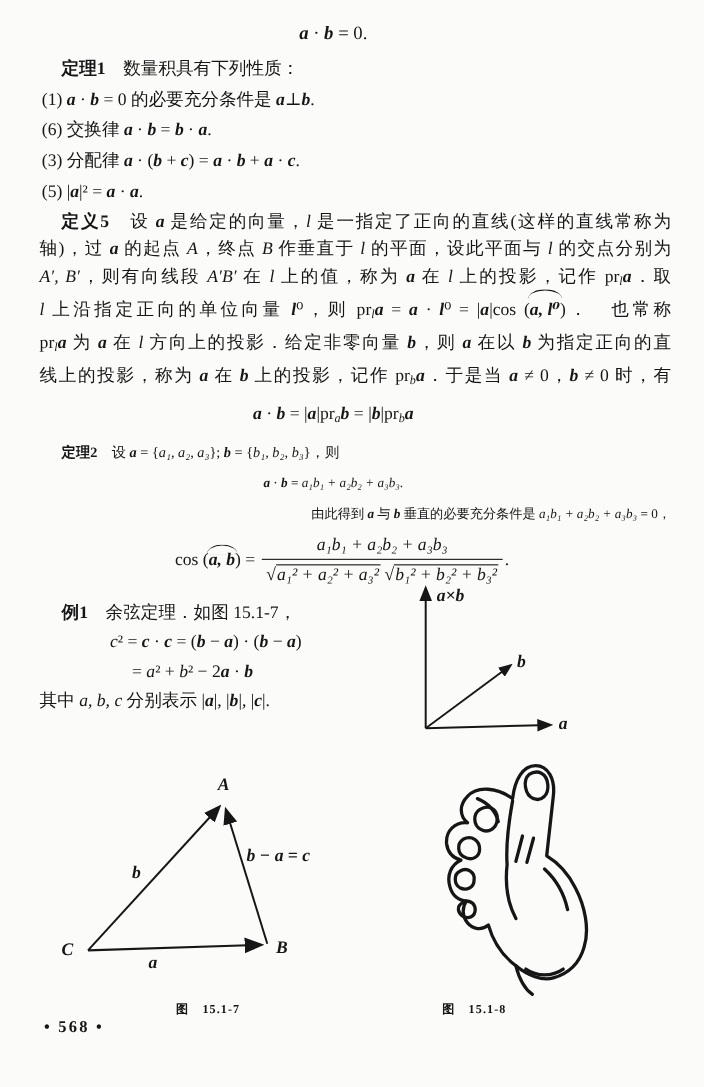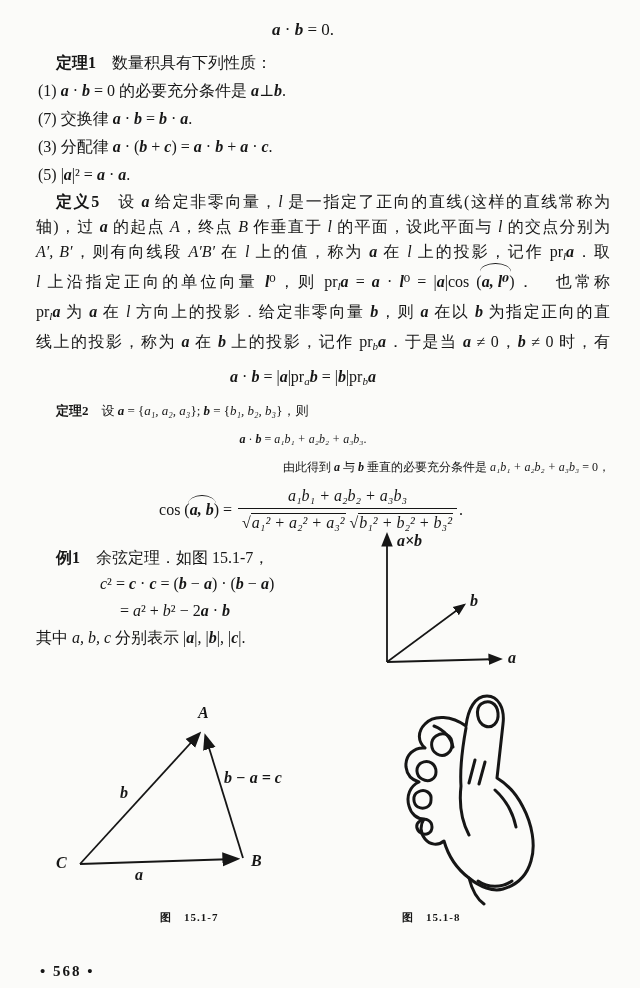--- a/index.html
+++ b/index.html
@@ -36,40 +36,40 @@
   .frac{display:inline-block;text-align:center;margin:0 2px;}
   .frac .num{display:block;padding:0 10px 3px;border-bottom:1.5px solid #161616;}
   .frac .den{display:block;padding:4px 4px 0;}
   .ex1{padding-left:20px;line-height:27px;font-size:16px;margin-top:12px;}
   .c2line{font-size:16px;line-height:26.5px;}
   .c2line.l1{padding-left:64px;}
   .c2line.l2,.c2line.l3{padding-left:84px;}
   .where{line-height:27px;font-size:16px;}
   .fig{position:absolute;}
   .caption{position:absolute;font-weight:bold;font-size:11px;letter-spacing:1px;}
-  .pagenum{position:absolute;left:40px;top:963px;font-weight:bold;font-size:15px;letter-spacing:2px;}
+  .pagenum{position:absolute;left:40px;top:926px;font-weight:bold;font-size:15px;letter-spacing:2px;}
   svg text{font-family:"Liberation Serif","DejaVu Serif",serif;}
   svg .mlabel{font-style:italic;font-weight:bold;font-size:16px;fill:#161616;}
 </style>
 </head>
 <body>
 
 <div class="page">
 
   <div class="line eq-center top-eq"><span class="sg bi">a</span><span class="sg"> · </span><span class="sg bi">b</span><span class="sg"> = 0.</span></div>
 
   <div class="line thm-line"><span class="sg b">定理1</span><span class="sg">　数量积具有下列性质：</span></div>
 
   <div class="prop"><span class="sg">(1) </span><span class="sg bi">a</span><span class="sg"> · </span><span class="sg bi">b</span><span class="sg"> = 0 的必要充分条件是 </span><span class="sg bi">a</span><span class="sg">⊥</span><span class="sg bi">b</span><span class="sg">.</span></div>
-  <div class="prop"><span class="sg">(7) 交换律 </span><span class="sg bi">a</span><span class="sg"> · </span><span class="sg bi">b</span><span class="sg"> = </span><span class="sg bi">b</span><span class="sg"> · </span><span class="sg bi">a</span><span class="sg">.</span></div>
+  <div class="prop"><span class="sg">(6) 交换律 </span><span class="sg bi">a</span><span class="sg"> · </span><span class="sg bi">b</span><span class="sg"> = </span><span class="sg bi">b</span><span class="sg"> · </span><span class="sg bi">a</span><span class="sg">.</span></div>
   <div class="prop"><span class="sg">(3) 分配律 </span><span class="sg bi">a</span><span class="sg"> · (</span><span class="sg bi">b</span><span class="sg"> + </span><span class="sg bi">c</span><span class="sg">) = </span><span class="sg bi">a</span><span class="sg"> · </span><span class="sg bi">b</span><span class="sg"> + </span><span class="sg bi">a</span><span class="sg"> · </span><span class="sg bi">c</span><span class="sg">.</span></div>
   <div class="prop"><span class="sg">(5) |</span><span class="sg bi">a</span><span class="sg">|² = </span><span class="sg bi">a</span><span class="sg"> · </span><span class="sg bi">a</span><span class="sg">.</span></div>
 
   <div class="def5">
-    <div class="dline first"><span class="sg b">定义5</span><span class="sg">　设 </span><span class="sg bi">a</span><span class="sg"> 给定非零向量，</span><span class="sg i">l</span><span class="sg"> 是一指定了正向的直线(这样的直线常称为</span></div>
+    <div class="dline first"><span class="sg b">定义5</span><span class="sg">　设 </span><span class="sg bi">a</span><span class="sg"> 是给定的向量，</span><span class="sg i">l</span><span class="sg"> 是一指定了正向的直线(这样的直线常称为</span></div>
     <div class="dline"><span class="sg">轴)，过 </span><span class="sg bi">a</span><span class="sg"> 的起点 </span><span class="sg i">A</span><span class="sg">，终点 </span><span class="sg i">B</span><span class="sg"> 作垂直于 </span><span class="sg i">l</span><span class="sg"> 的平面，设此平面与 </span><span class="sg i">l</span><span class="sg"> 的交点分别为</span></div>
     <div class="dline"><span class="sg i">A′, B′</span><span class="sg">，则有向线段 </span><span class="sg i">A′B′</span><span class="sg"> 在 </span><span class="sg i">l</span><span class="sg"> 上的值，称为 </span><span class="sg bi">a</span><span class="sg"> 在 </span><span class="sg i">l</span><span class="sg"> 上的投影，记作 pr</span><span class="sg sbi">l</span><span class="sg bi">a</span><span class="sg">．取</span></div>
     <div class="dline"><span class="sg i">l</span><span class="sg"> 上沿指定正向的单位向量 </span><span class="sg bi">l</span><span class="sg">⁰</span><span class="sg">，则 pr</span><span class="sg sbi">l</span><span class="sg bi">a</span><span class="sg"> = </span><span class="sg bi">a</span><span class="sg"> · </span><span class="sg bi">l</span><span class="sg">⁰</span><span class="sg"> = |</span><span class="sg bi">a</span><span class="sg">|cos </span><span class="sg">(</span><span class="sg hat">a, l⁰</span><span class="sg">)</span><span class="sg">．　也常称</span></div>
     <div class="dline"><span class="sg">pr</span><span class="sg sbi">l</span><span class="sg bi">a</span><span class="sg"> 为 </span><span class="sg bi">a</span><span class="sg"> 在 </span><span class="sg i">l</span><span class="sg"> 方向上的投影．给定非零向量 </span><span class="sg bi">b</span><span class="sg">，则 </span><span class="sg bi">a</span><span class="sg"> 在以 </span><span class="sg bi">b</span><span class="sg"> 为指定正向的直</span></div>
     <div class="dline"><span class="sg">线上的投影，称为 </span><span class="sg bi">a</span><span class="sg"> 在 </span><span class="sg bi">b</span><span class="sg"> 上的投影，记作 pr</span><span class="sg sbi">b</span><span class="sg bi">a</span><span class="sg">．于是当 </span><span class="sg bi">a</span><span class="sg"> ≠ 0，</span><span class="sg bi">b</span><span class="sg"> ≠ 0 时，有</span></div>
   </div>
 
   <div class="line eq-center eq-proj"><span class="sg bi">a</span><span class="sg"> · </span><span class="sg bi">b</span><span class="sg"> = |</span><span class="sg bi">a</span><span class="sg">|pr</span><span class="sg sbi">a</span><span class="sg bi">b</span><span class="sg"> = |</span><span class="sg bi">b</span><span class="sg">|pr</span><span class="sg sbi">b</span><span class="sg bi">a</span></div>
 
   <div class="line thm2"><span class="sg b">定理2</span><span class="sg">　设 </span><span class="sg bi">a</span><span class="sg"> = {</span><span class="sg i">a₁, a₂, a₃</span><span class="sg">}; </span><span class="sg bi">b</span><span class="sg"> = {</span><span class="sg i">b₁, b₂, b₃</span><span class="sg">}，则</span></div>

